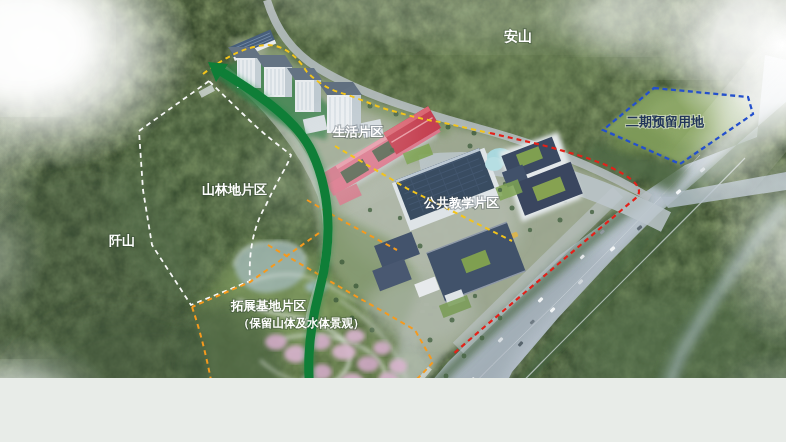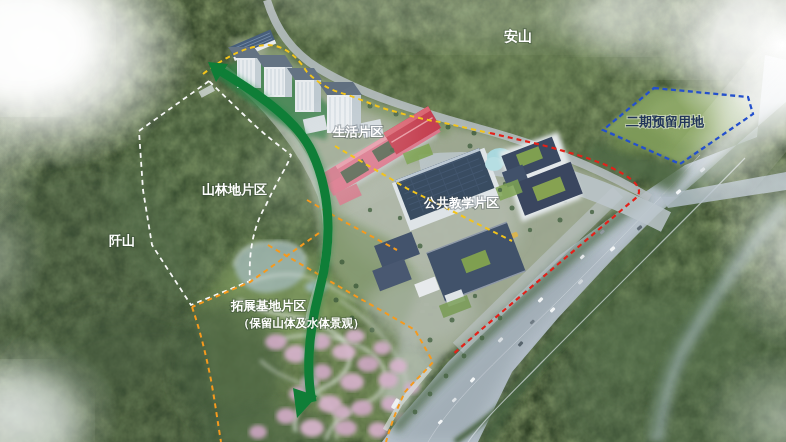--- a/index.html
+++ b/index.html
@@ -1,16 +1,16 @@
 <!DOCTYPE html>
 <html><head>
 <meta charset="utf-8">
 <style>
 html,body{margin:0;padding:0;background:#e8ece8;}
-#stage{position:relative;width:786px;height:442px;overflow:hidden;font-family:"Liberation Sans",sans-serif;}
+#stage{position:relative;width:786px;height:378px;overflow:hidden;font-family:"Liberation Sans",sans-serif;}
 svg{display:block;}
 </style>
 </head>
 <body>
 <div id="stage">
 <svg width="786" height="442" viewBox="0 0 786 442">
 <defs>
 <filter id="forestTx" x="-5%" y="-5%" width="110%" height="110%" color-interpolation-filters="sRGB">
   <feTurbulence type="fractalNoise" baseFrequency="0.055 0.05" numOctaves="4" seed="11" result="n"></feTurbulence>
   <feColorMatrix in="n" type="matrix" values="0.58 0 0 0 0.03  0.60 0 0 0 0.10  0.46 0 0 0 0.02  0 0 0 0 1"></feColorMatrix>

